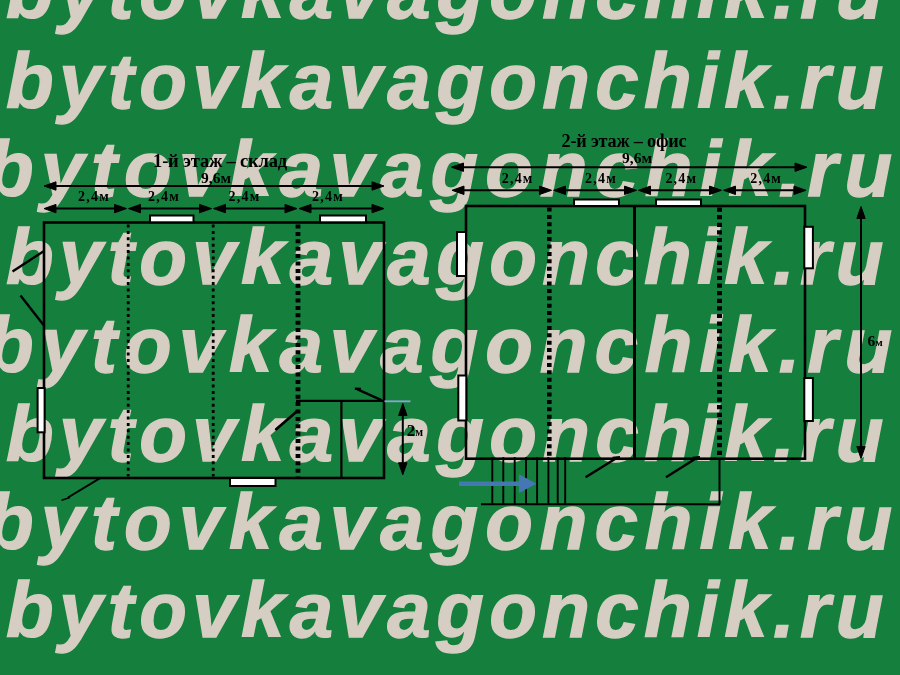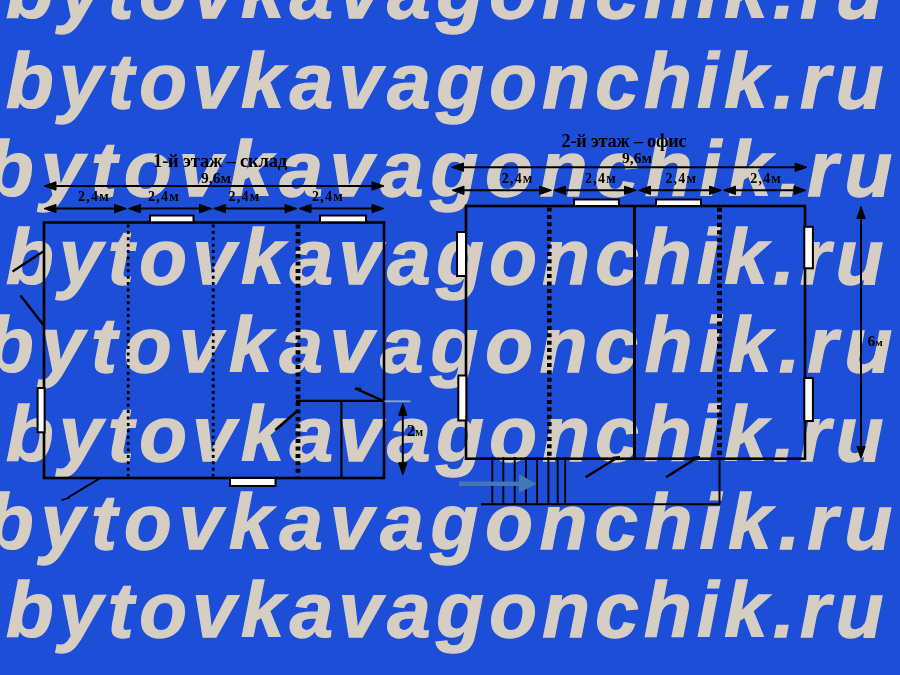--- a/index.html
+++ b/index.html
@@ -1,15 +1,15 @@
 <!DOCTYPE html>
 <html lang="ru"><head><meta charset="utf-8"><title>план</title>
 <style>
 html,body{margin:0;padding:0}
-#c{position:relative;width:900px;height:675px;background:#1d4ed8;overflow:hidden}
+#c{position:relative;width:900px;height:675px;background:#15803d;overflow:hidden}
 .wm{position:absolute;white-space:nowrap;font-family:"Liberation Sans",sans-serif;
   font-weight:bold;font-style:italic;font-size:78px;line-height:78px;color:#d6cec2;-webkit-text-stroke:1.3px #d6cec2}
 .LS1{letter-spacing:5.4px}
 .LS2{letter-spacing:7.0px}
 </style></head>
 <body>
 <div id="c">
 
 <div class="wm LS1" style="left:6px;top:-47.6px">bytovkavagonchik.ru</div>
 

